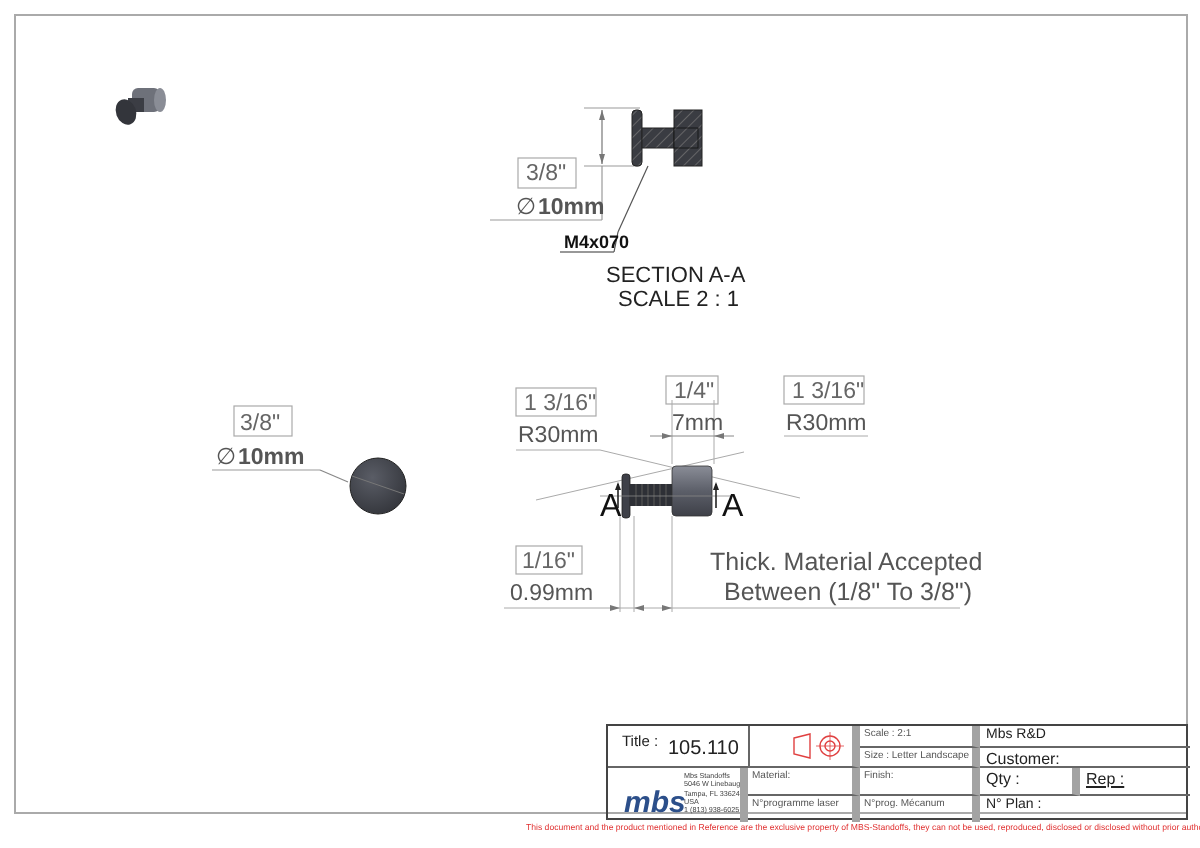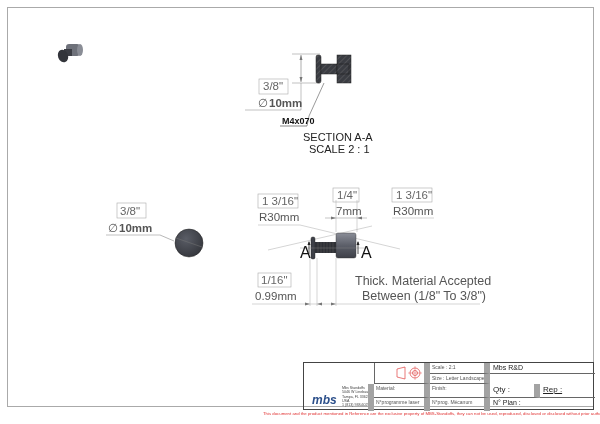--- a/index.html
+++ b/index.html
@@ -7,21 +7,21 @@
   #sheet{position:absolute;left:7px;top:7px;width:587px;height:400px;border:1px solid #aaa;box-sizing:border-box;}
   svg#drawing{position:absolute;left:0;top:0;width:600px;height:424px;}
   .dim{font-family:"Liberation Sans",sans-serif;font-size:11.5px;fill:#555;}
   .dimbr{font-family:"Liberation Sans",sans-serif;font-size:11.5px;fill:#666;}
   .note{font-family:"Liberation Sans",sans-serif;font-size:12.5px;fill:#555;}
   .sect{font-family:"Liberation Sans",sans-serif;font-size:11px;fill:#222;}
   .lbl{font-family:"Liberation Sans",sans-serif;font-size:16px;fill:#111;}
   .callout{font-family:"Liberation Sans",sans-serif;font-size:9px;font-weight:bold;fill:#111;}
   
   #tb{position:absolute;left:303px;top:362px;width:291px;height:48px;border:1px solid #444;box-sizing:border-box;font-size:6px;color:#444;}
-  .cell{position:absolute;box-sizing:border-box;border-right:6px solid #a3a3a3;border-bottom:1px solid #666;overflow:hidden;white-space:nowrap;}
+  .cell{position:absolute;box-sizing:border-box;border-right:4px solid #a3a3a3;border-bottom:1px solid #666;overflow:hidden;white-space:nowrap;}
   .small{font-size:5px;color:#555;padding:1px 2px;}
   .big{font-size:8px;color:#222;padding:1px 3px;}
   #footer{position:absolute;left:263px;top:411px;width:336px;font-size:4.3px;color:#e03030;white-space:nowrap;}
 </style>
 </head>
 <body>
 
 <div id="sheet"></div>
 
 <svg id="drawing" viewBox="0 0 600 424">
@@ -143,35 +143,40 @@
     <rect x="258" y="273" width="33" height="14" fill="none" stroke="#aaa" stroke-width="0.6"></rect>
     <text class="dimbr" x="261" y="284">1/16"</text>
     <text class="dim" x="255" y="300">0.99mm</text>
 
     <text class="note" x="355" y="285">Thick. Material Accepted</text>
     <text class="note" x="362" y="300">Between (1/8" To 3/8")</text>
   </g>
 </svg>
 
 <div id="tb">
+  <div class="cell" style="left:0;top:0;width:70px;height:21px;border-right:none;">
+    <span style="position:absolute;left:7px;top:3px;font-size:7.5px;color:#222;">Title :</span>
+    <span style="position:absolute;left:30px;top:6px;font-size:10px;color:#222;">105.110</span>
+  </div>
   <div class="cell" style="left:70px;top:0;width:56px;height:21px;border-left:1px solid #666;">
     <svg width="56" height="21" viewBox="0 0 56 21">
       <polygon points="22,6 30,4 30,16 22,14" fill="none" stroke="#e04040" stroke-width="0.7"></polygon>
       <circle cx="40" cy="10" r="5" fill="none" stroke="#e04040" stroke-width="0.7"></circle>
       <circle cx="40" cy="10" r="2.5" fill="none" stroke="#e04040" stroke-width="0.7"></circle>
       <line x1="33" y1="10" x2="47" y2="10" stroke="#e04040" stroke-width="0.4"></line>
       <line x1="40" y1="3" x2="40" y2="17" stroke="#e04040" stroke-width="0.4"></line>
     </svg>
   </div>
   <div class="cell small" style="left:126px;top:0;width:60px;height:11px;">Scale : 2:1</div>
   <div class="cell small" style="left:126px;top:11px;width:60px;height:10px;">Size : Letter Landscape</div>
   <div class="cell big" style="left:186px;top:0;width:105px;height:11px;border-right:none;font-size:7px;">Mbs R&amp;D</div>
+  <div class="cell big" style="left:186px;top:11px;width:105px;height:10px;border-right:none;">Customer:</div>
 
   <div class="cell" style="left:0;top:21px;width:70px;height:27px;border-bottom:none;">
-    <span style="position:absolute;left:8px;top:9px;font-size:12px;font-weight:bold;color:#2c4f8a;font-style:italic;">mbs</span>
+    <span style="position:absolute;left:8px;top:9px;font-size:15px;font-weight:bold;color:#2c4f8a;font-style:italic;">mbs</span>
     <div style="position:absolute;left:38px;top:2px;font-size:3.6px;line-height:4.3px;color:#444;">
       <div>Mbs Standoffs</div>
       <div>5046 W Linebaugh Ave</div>
       <div>Tampa, FL 33624</div>
       <div>USA</div>
       <div>1 (813) 938-6025</div>
     </div>
   </div>
   <div class="cell small" style="left:70px;top:21px;width:56px;height:14px;">Material:</div>
   <div class="cell small" style="left:70px;top:35px;width:56px;height:13px;border-bottom:none;">N°programme laser</div>

